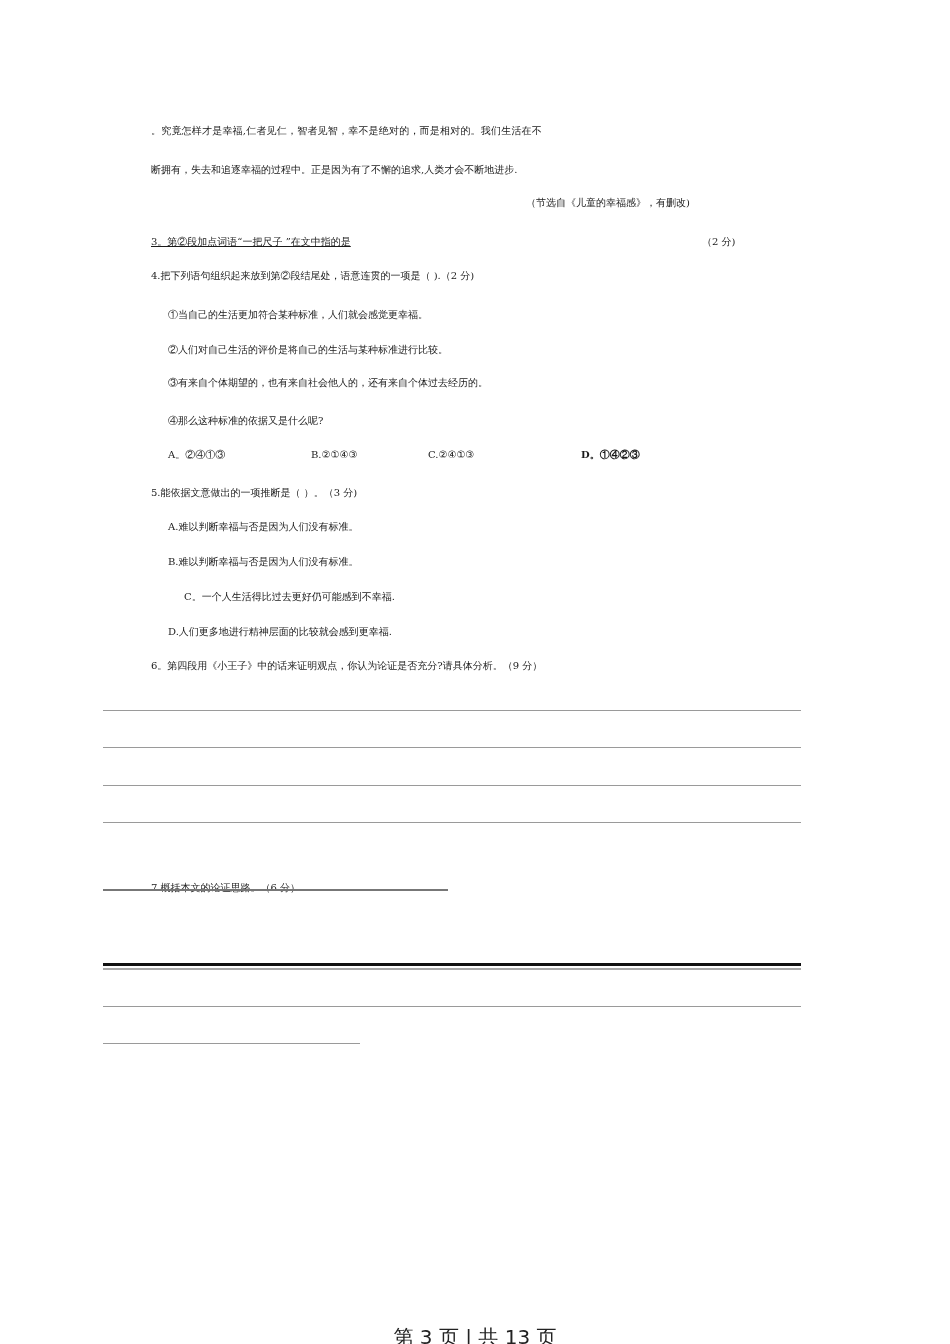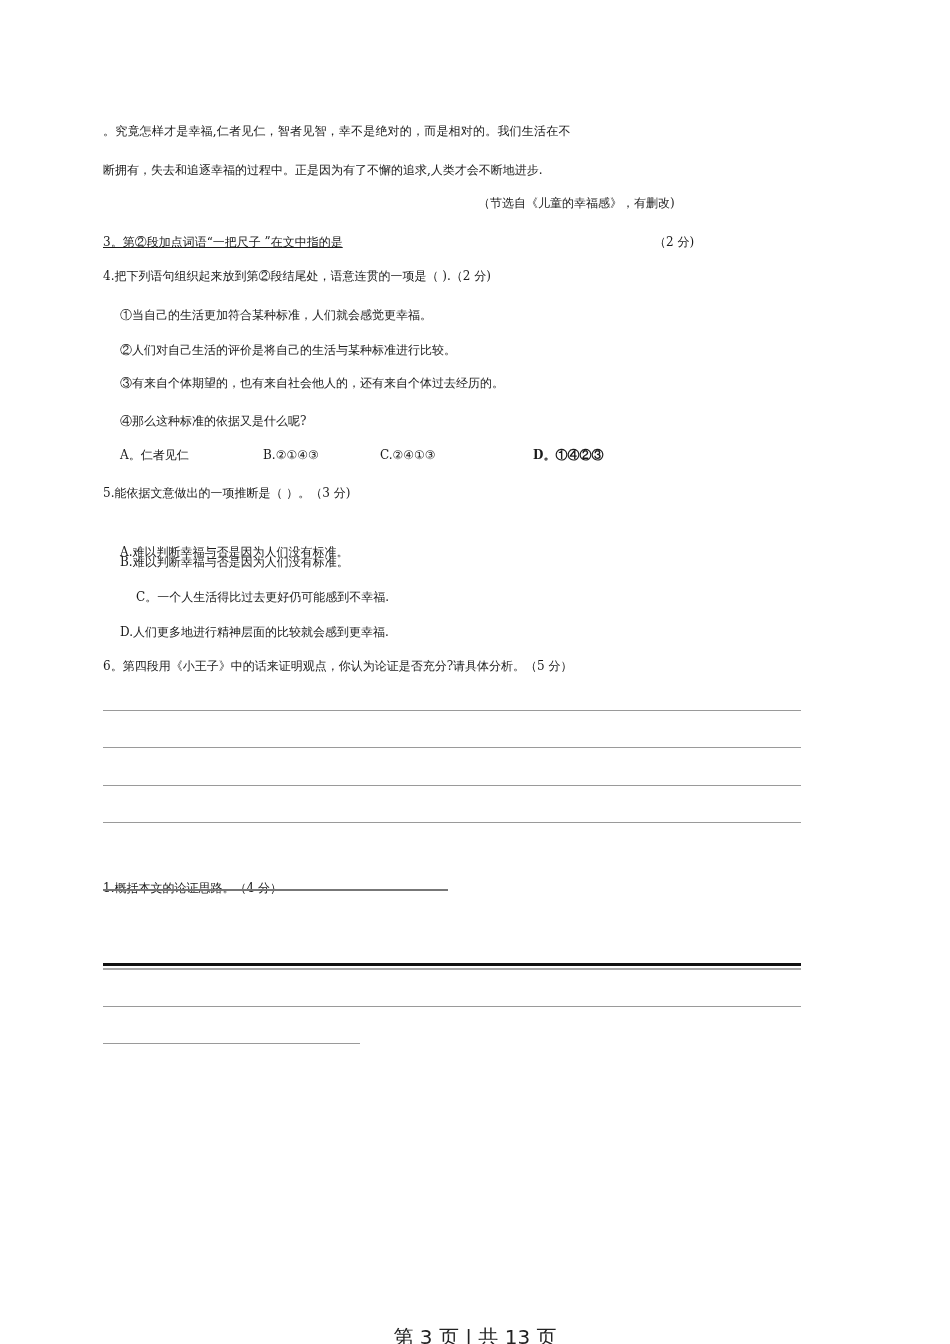--- a/index.html
+++ b/index.html
@@ -1,18 +1,18 @@
 <!DOCTYPE html>
 <html><head>
 <meta charset="utf-8">
 <style>
   html, body { margin:0; padding:0; background:#ffffff; }
   body { width:950px; height:1344px; position:relative; overflow:hidden;
          font-family:"DejaVu Serif","Liberation Serif",serif; color:#1a1a1a; }
-  .t { position:absolute; white-space:nowrap; font-size:12px; line-height:20px; }
+  .t { position:absolute; white-space:nowrap; font-size:10px; line-height:20px;margin-left:48px; }
   .line { position:absolute; height:1px; background:#9a9a9a; }
   .line.dark { background:#111; height:3px; }
   .line.gray2 { background:#a8a8a8; height:2px; }
   .footer { position:absolute; left:0; width:950px; top:1324px; text-align:center;
             font-family:"DejaVu Sans","Liberation Sans",sans-serif; font-size:20px; color:#222; }
   .strike { position:absolute; height:2px; background:#777; }
 </style>
 </head>
 <body>
 
@@ -21,37 +21,37 @@
 <div class="t" style="left:478px;top:193px;">（节选自《儿童的幸福感》，有删改)</div>
 
 <div class="t" style="left:103px;top:232px;text-decoration:underline;">3。第②段加点词语“一把尺子 ”在文中指的是</div>
 <div class="t" style="left:654px;top:232px;">（2 分)</div>
 
 <div class="t" style="left:103px;top:266px;">4.把下列语句组织起来放到第②段结尾处，语意连贯的一项是（    ).（2 分)</div>
 <div class="t" style="left:120px;top:305px;">①当自己的生活更加符合某种标准，人们就会感觉更幸福。</div>
 <div class="t" style="left:120px;top:340px;">②人们对自己生活的评价是将自己的生活与某种标准进行比较。</div>
 <div class="t" style="left:120px;top:373px;">③有来自个体期望的，也有来自社会他人的，还有来自个体过去经历的。</div>
 <div class="t" style="left:120px;top:411px;">④那么这种标准的依据又是什么呢?</div>
-<div class="t" style="left:120px;top:445px;">A。仁者见仁</div>
+<div class="t" style="left:120px;top:445px;">A。②④①③</div>
 <div class="t" style="left:263px;top:445px;">B.②①④③</div>
 <div class="t" style="left:380px;top:445px;">C.②④①③</div>
 <div class="t" style="left:533px;top:445px;font-weight:bold;">D。①④②③</div>
 
 <div class="t" style="left:103px;top:483px;">5.能依据文意做出的一项推断是（    ）。（3 分)</div>
-<div class="t" style="left:120px;top:542px;">A.难以判断幸福与否是因为人们没有标准。</div>
+<div class="t" style="left:120px;top:517px;">A.难以判断幸福与否是因为人们没有标准。</div>
 <div class="t" style="left:120px;top:552px;">B.难以判断幸福与否是因为人们没有标准。</div>
 <div class="t" style="left:136px;top:587px;">C。一个人生活得比过去更好仍可能感到不幸福.</div>
 <div class="t" style="left:120px;top:622px;">D.人们更多地进行精神层面的比较就会感到更幸福.</div>
 
-<div class="t" style="left:103px;top:656px;">6。第四段用《小王子》中的话来证明观点，你认为论证是否充分?请具体分析。（5 分）</div>
+<div class="t" style="left:103px;top:656px;">6。第四段用《小王子》中的话来证明观点，你认为论证是否充分?请具体分析。（9 分）</div>
 <div class="line" style="left:103px;top:710px;width:698px;"></div>
 <div class="line" style="left:103px;top:747px;width:698px;"></div>
 <div class="line" style="left:103px;top:785px;width:698px;"></div>
 <div class="line" style="left:103px;top:822px;width:698px;"></div>
 
-<div class="t" style="left:103px;top:878px;">1.概括本文的论证思路。（4 分）</div>
+<div class="t" style="left:103px;top:878px;">7.概括本文的论证思路。（6 分）</div>
 <div class="strike" style="left:103px;top:889px;width:345px;"></div>
 <div class="line dark" style="left:103px;top:963px;width:698px;"></div>
 <div class="line gray2" style="left:103px;top:968px;width:698px;"></div>
 <div class="line" style="left:103px;top:1006px;width:698px;"></div>
 <div class="line" style="left:103px;top:1043px;width:257px;"></div>
 
 <div class="footer">第 3 页  | 共 13 页</div>
 
 </body></html>

